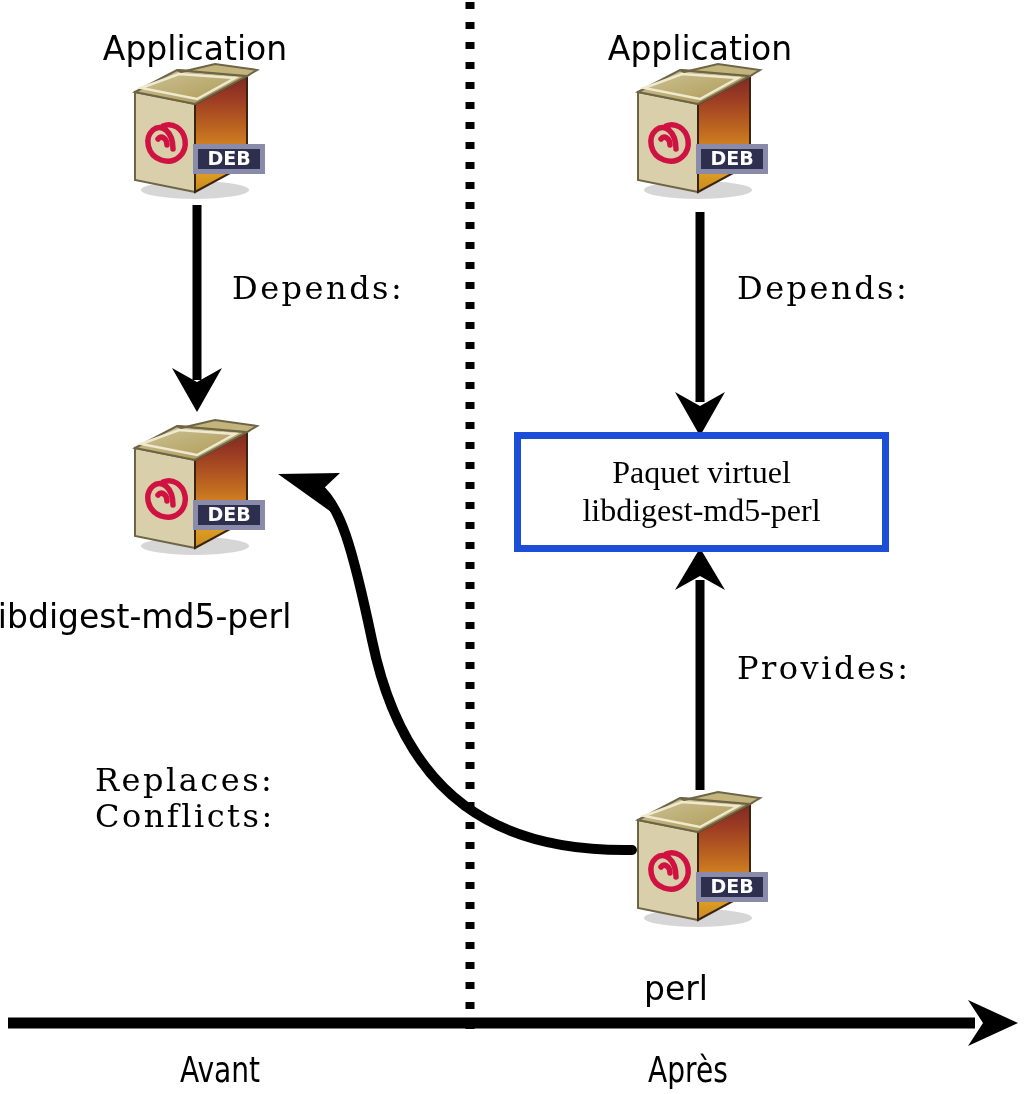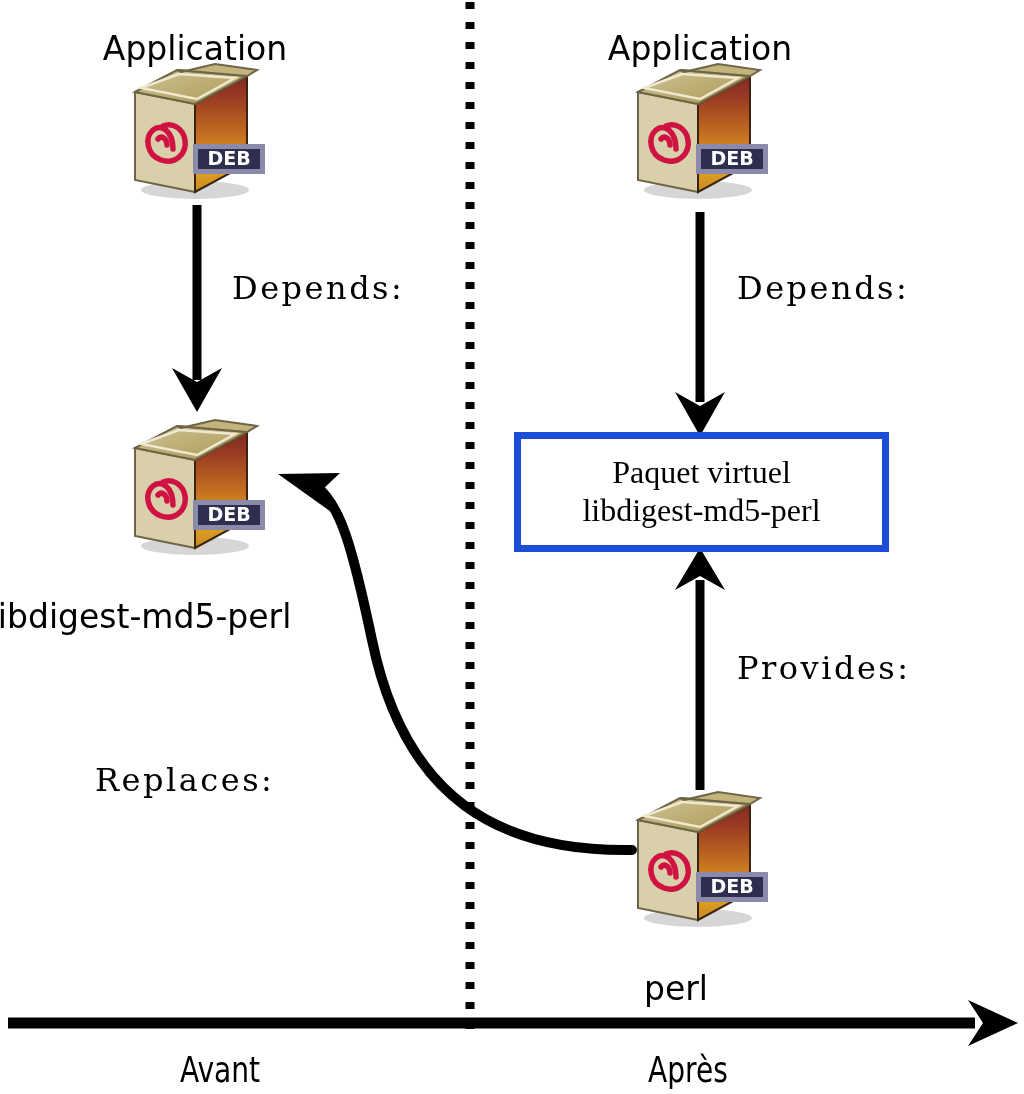--- a/index.html
+++ b/index.html
@@ -215,20 +215,21 @@
   <div class="lbl lbl-sans centered" style="left:700px; top:4px;">Application</div>
 
   <div class="lbl lbl-mono" style="left:232px; top:272px;">Depends:</div>
 
   <div class="lbl lbl-mono" style="left:737px; top:272px;">Depends:</div>
 
   <div class="lbl lbl-sans centered" style="left:140px; top:572px;">libdigest-md5-perl</div>
 
   <div class="lbl lbl-mono" style="left:95px; top:764px;">Replaces:</div>
 
+  <div class="lbl lbl-mono" style="left:95px; top:800px;">Conflicts:</div>
 
   <div class="lbl lbl-mono" style="left:737px; top:652px;">Provides:</div>
 
   <div class="lbl lbl-sans centered" style="left:676px; top:944px;text-align:center;">perl</div>
 
   <div class="vbox" style="left:514px; top:432px; width:375px; height:120px;">
     <div>Paquet virtuel</div>
     <div>libdigest-md5-perl</div>
   </div>
 

